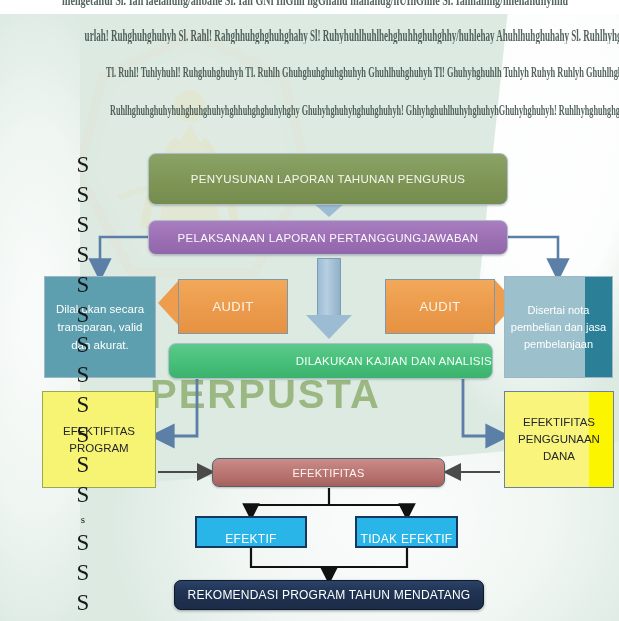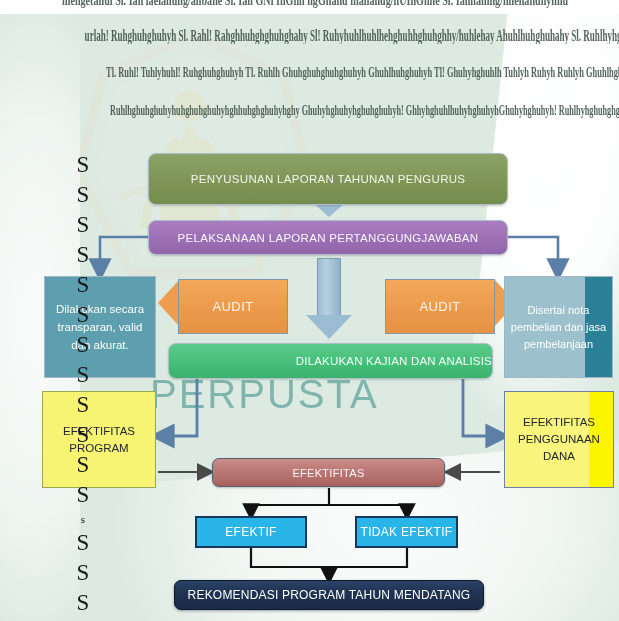--- a/index.html
+++ b/index.html
@@ -57,22 +57,22 @@
     position: absolute;
     left: 58px; top: 28px;
     width: 270px; height: 280px;
     opacity: 0.30;
   }
   .watermark-text {
     position: absolute;
     left: 150px; top: 372px;
     font-size: 40px;
     letter-spacing: 2px;
-    font-weight: normal;
-    color: #0f766e;
+    font-weight: bold;
+    color: #4d7c0f;
     opacity: 0.45;
     white-space: nowrap;
     font-family: "Liberation Sans", sans-serif;
   }
 
   
   .ocr-block {
     position: absolute;
     left: 0; top: 0;
     width: 619px; height: 138px;
@@ -236,20 +236,21 @@
   }
 
   
   .n-efektif, .n-tidak-efektif {
     top: 516px; height: 32px;
     background: #2ab5e8;
     border: 2px solid #17375e;
     color: #ffffff;
     font-size: 12px;
     letter-spacing: .3px;
+    align-items: flex-end;
   }
   .n-efektif       { left: 195px; width: 112px; }
   .n-tidak-efektif { left: 355px; width: 103px; }
 
   
   .n-rekomendasi {
     left: 174px; top: 580px; width: 310px; height: 30px;
     background: linear-gradient(180deg, #2b4368 0%, #21345390 40%, #1c2c48 100%), #1e3252;
     background-color: #1e3252;
     border: 1px solid #0f1a2c;

